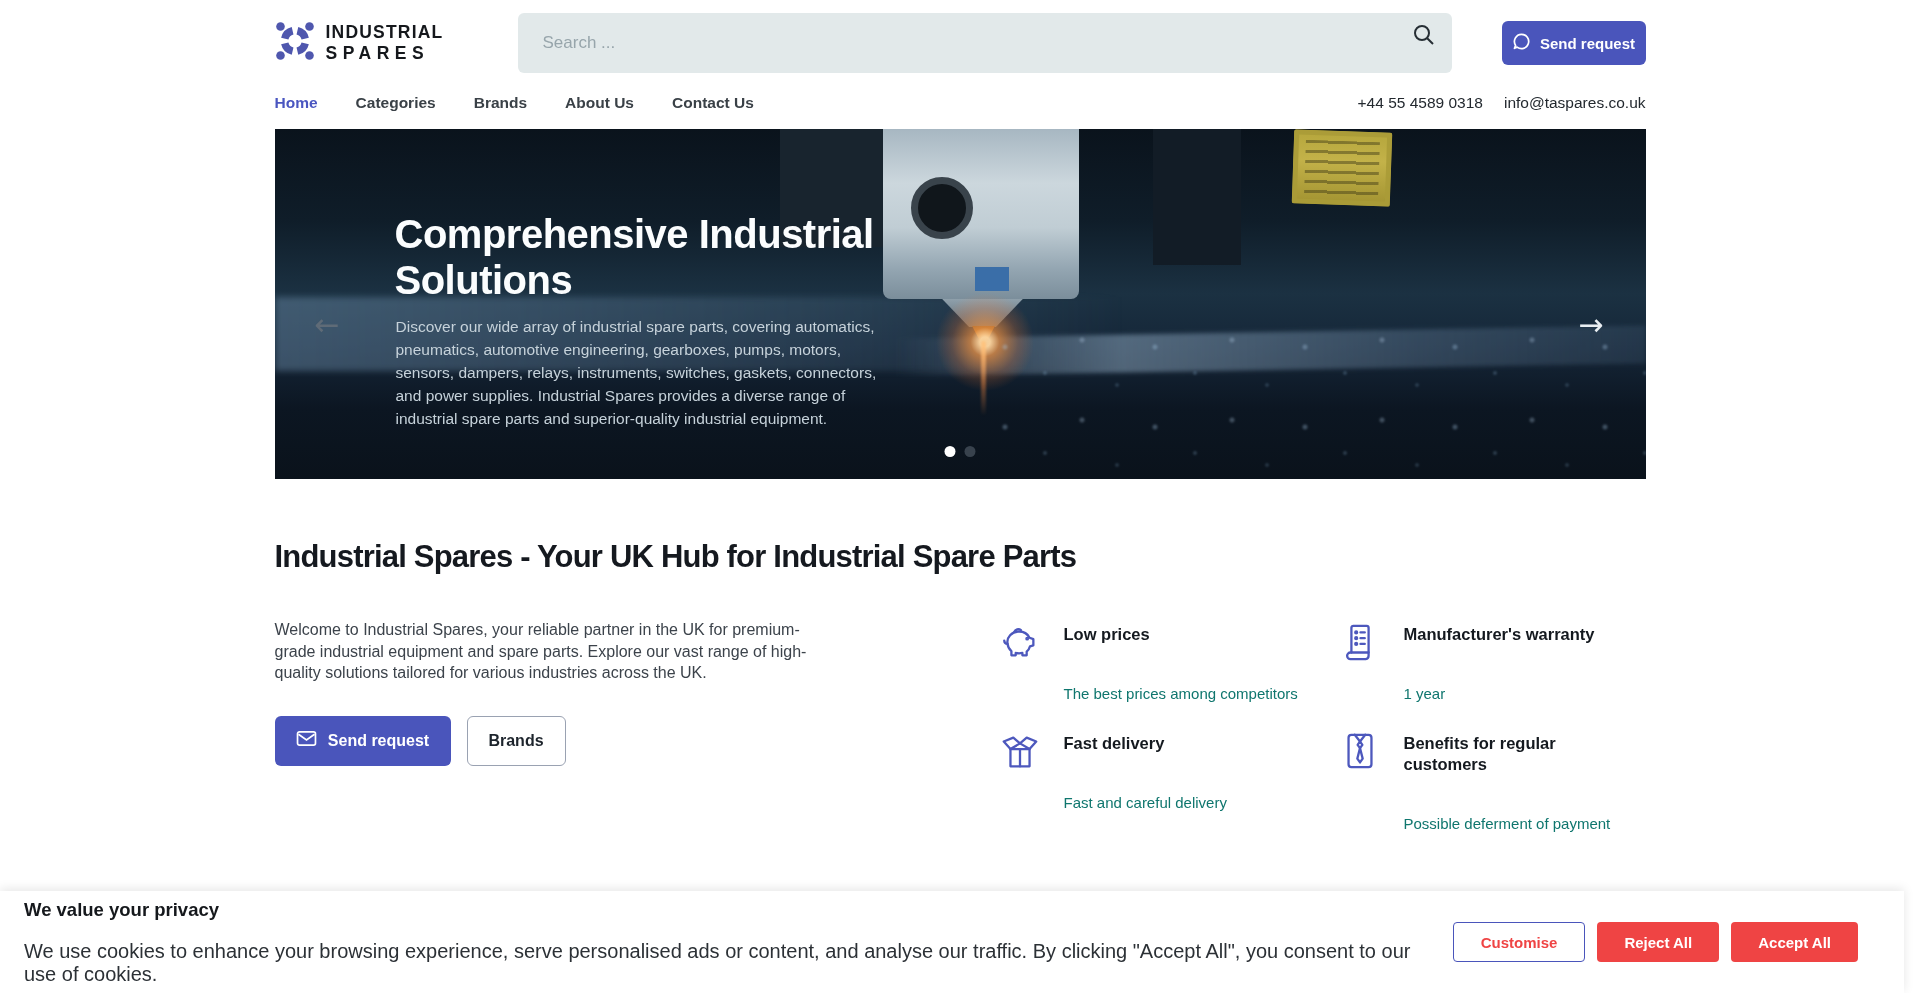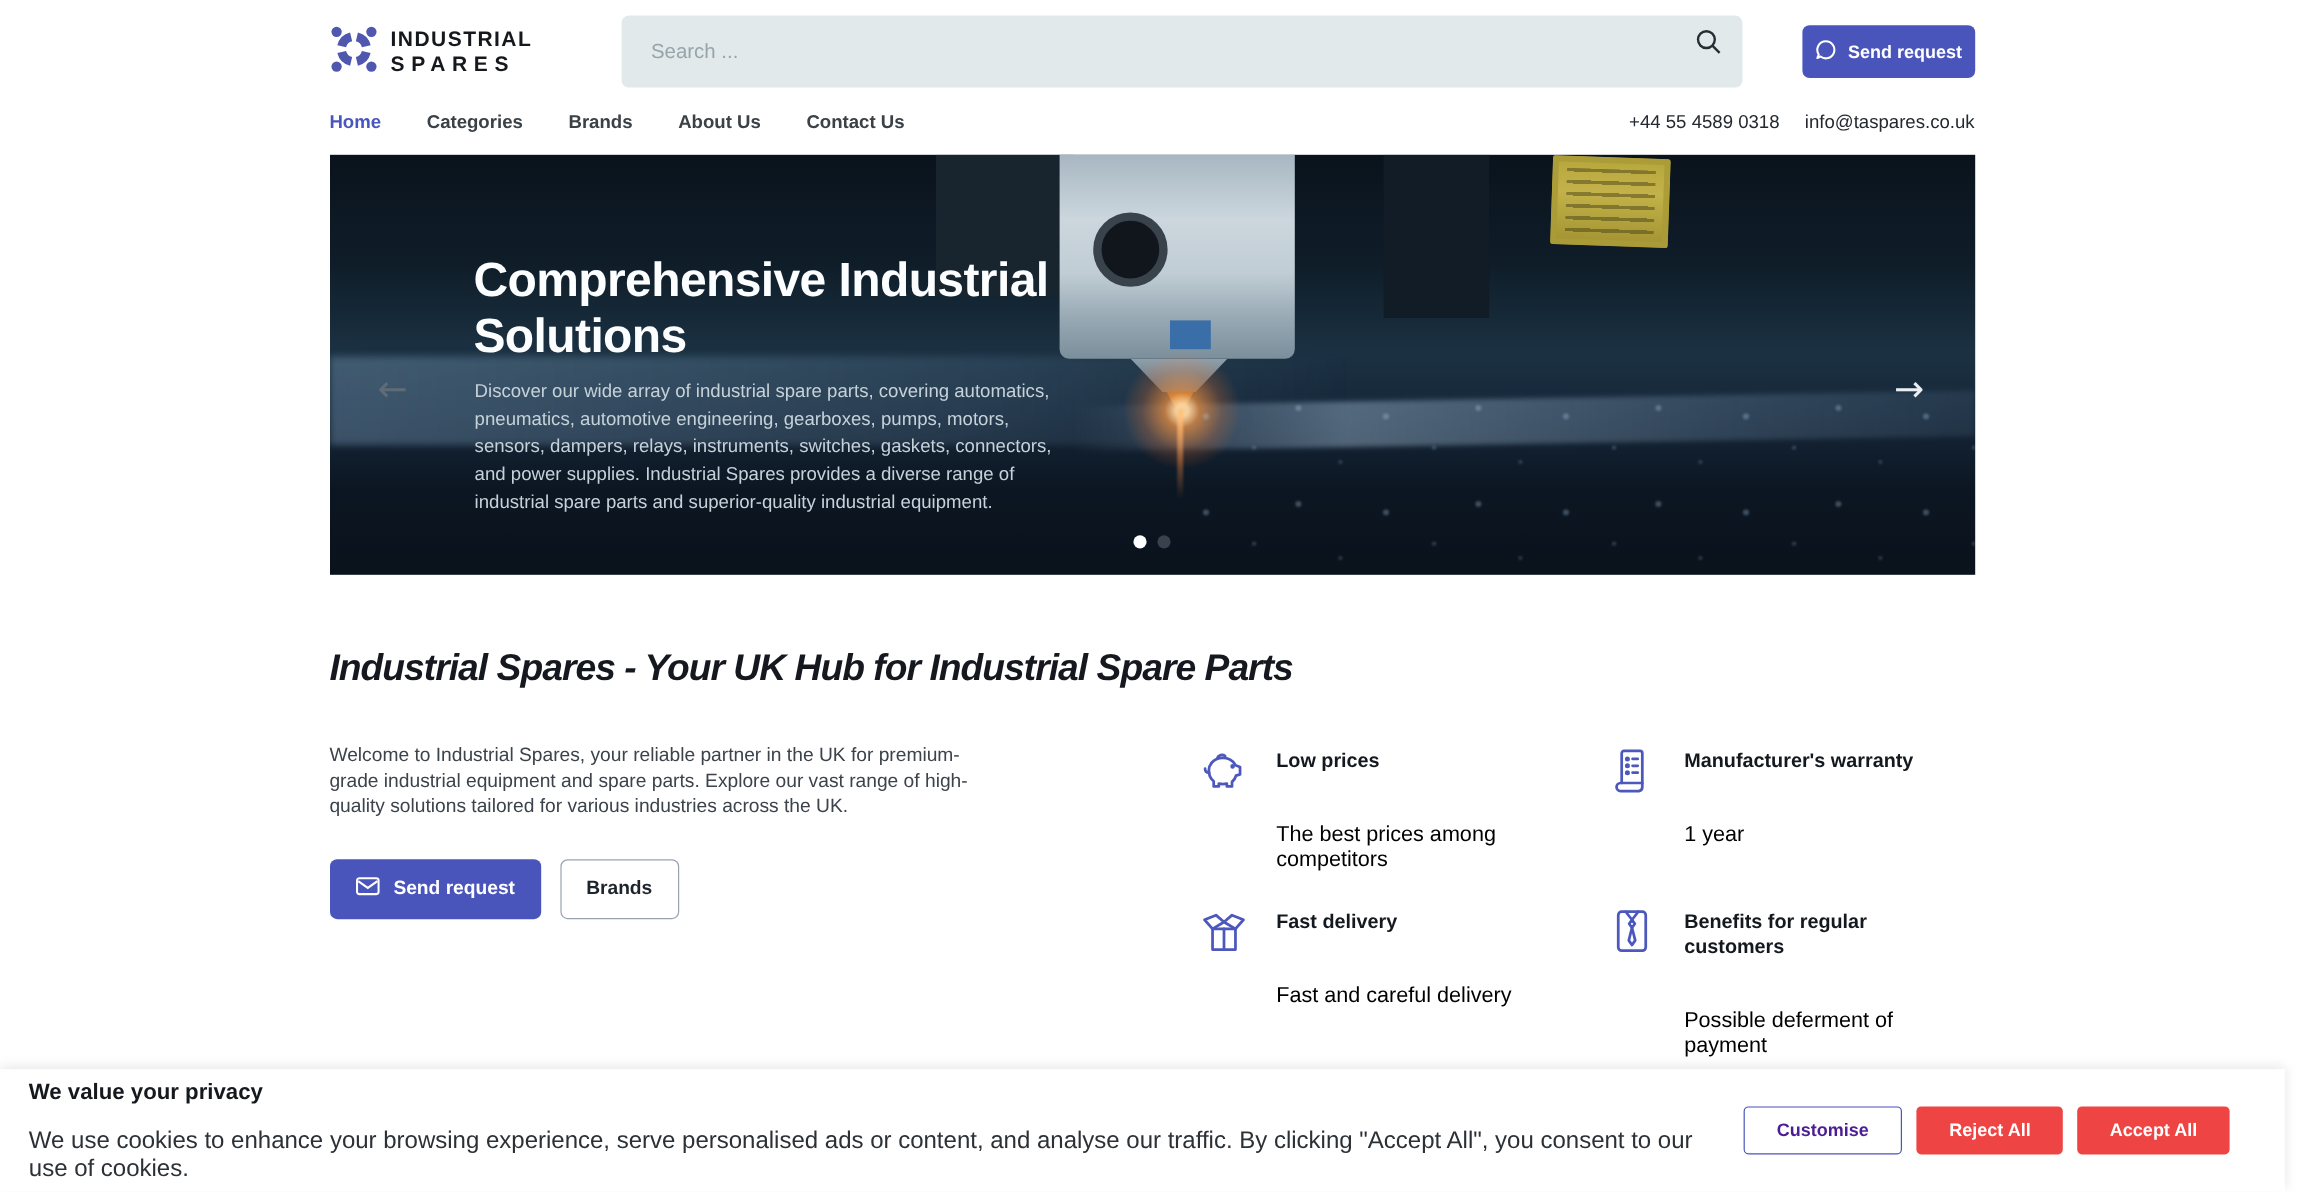--- a/index.html
+++ b/index.html
@@ -76,49 +76,49 @@
   .carousel-arrow { position:absolute; top:178px; z-index:6; font-size:30px; line-height:36px;
       background:none; border:none; cursor:pointer; font-family:"DejaVu Sans", sans-serif; }
   .arrow-prev { left:40px;  color:#5f6b77; }
   .arrow-next { right:42px; color:#e9eef2; }
   .dots { position:absolute; left:50%; transform:translateX(-50%); bottom:22px; z-index:6;
       display:flex; gap:9px; }
   .dot { width:11px; height:11px; border-radius:50%; background:#38424d; cursor:pointer; }
   .dot.active { background:#ffffff; }
 
   
-  .main-heading { margin-top:60px; font-size:31px; font-weight:700; letter-spacing:-.8px; color:#15191f;font-style:italic; }
+  .main-heading { margin-top:60px; font-size:31px; font-weight:700; letter-spacing:-.8px; color:#15191f; }
   .main-row { display:flex; margin-top:44px; }
   .intro-col { width:560px; flex:none; }
   .intro-col p { font-size:16px; line-height:21.5px; color:#3c434b; }
   .cta-row { display:flex; margin-top:32px; gap:16px; }
   .btn-send-main { width:176px; height:50px; background:#4a55bb; border:none; border-radius:6px;
       color:#fff; font-size:16px; font-weight:600; cursor:pointer; display:flex; align-items:center;
       justify-content:center; gap:11px; font-family:"Liberation Sans", sans-serif; }
   .btn-brands { width:99px; height:50px; background:#fff; border:1px solid #9aa2b2; border-radius:6px;
       color:#1d242c; font-size:16px; font-weight:600; cursor:pointer;
       font-family:"Liberation Sans", sans-serif; }
   .features { margin-left:auto; display:grid; grid-template-columns:340px 307px; row-gap:28px;
       padding-top:2px; height:fit-content; }
   .feature { display:flex; gap:23px; }
   .f-icon { width:42px; height:42px; flex:none; color:#4d58bd; }
   .f-title { font-size:16.5px; font-weight:700; color:#14191f; line-height:21px; margin:3px 0 5px; }
   .f-title.narrow { max-width:175px; }
-  .f-sub { font-size:18px; color:#000000;margin-top:40px; }
+  .f-sub { font-size:15px; color:#0f766e;margin-top:40px; }
 
   
   .cookie { position:fixed; left:0; right:16px; bottom:0; height:102px; background:#fff; z-index:20;
       box-shadow:0 -2px 10px rgba(0,0,0,.10); display:flex; align-items:center;
       padding:0 46px 0 24px; }
   .cookie-text { flex:1; padding-right:30px; }
   .cookie-title { font-size:18.5px; font-weight:700; color:#15181c; margin-bottom:19px; }
   .cookie-msg { font-size:20px; color:#2c3136; }
   .ck-btn { height:40px; border-radius:4px; font-size:15px; font-weight:600; cursor:pointer;
       margin-left:12px; padding:0 27px; font-family:"Liberation Sans", sans-serif; }
-  .ck-outline { background:#fff; border:1.5px solid #4a55bb; color:#4c1d95; }
+  .ck-outline { background:#fff; border:1.5px solid #4a55bb; color:#ef4444; }
   .ck-solid { background:#ef4444; border:none; color:#fff; }
 </style>
 </head>
 <body>
 
 <div class="container">
 
   <div class="header-top">
     <div class="logo">
       <span>

